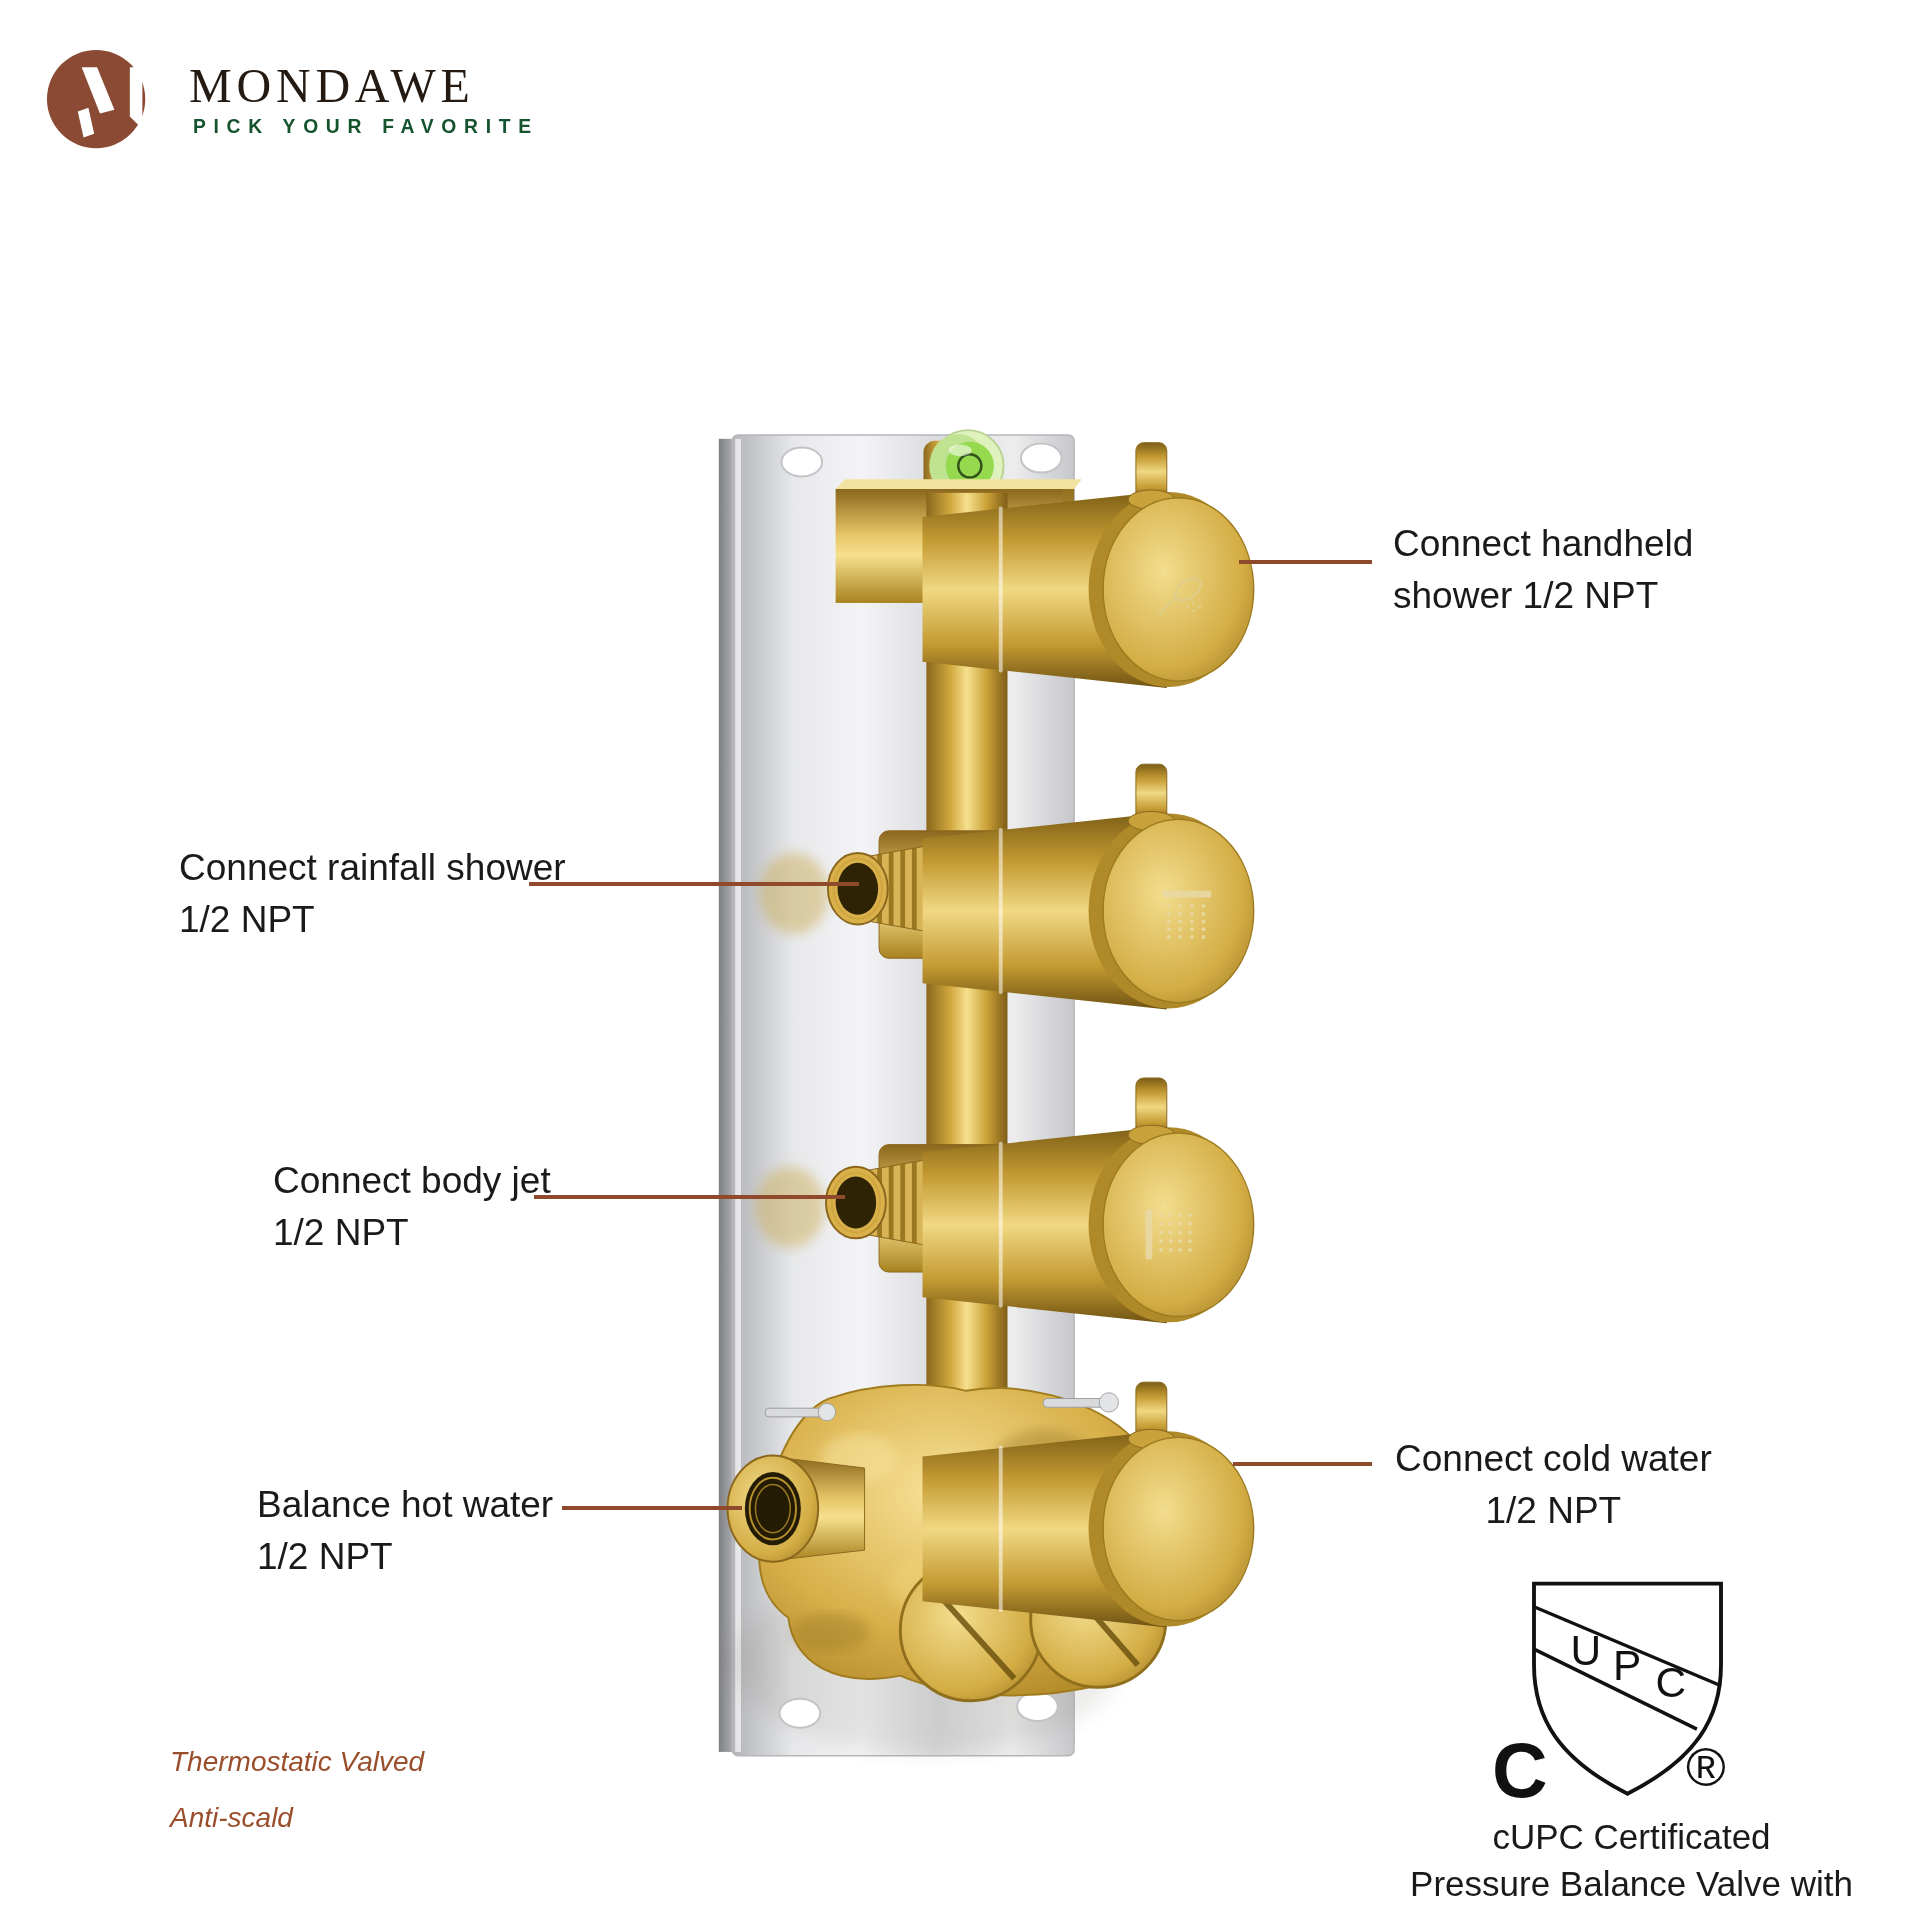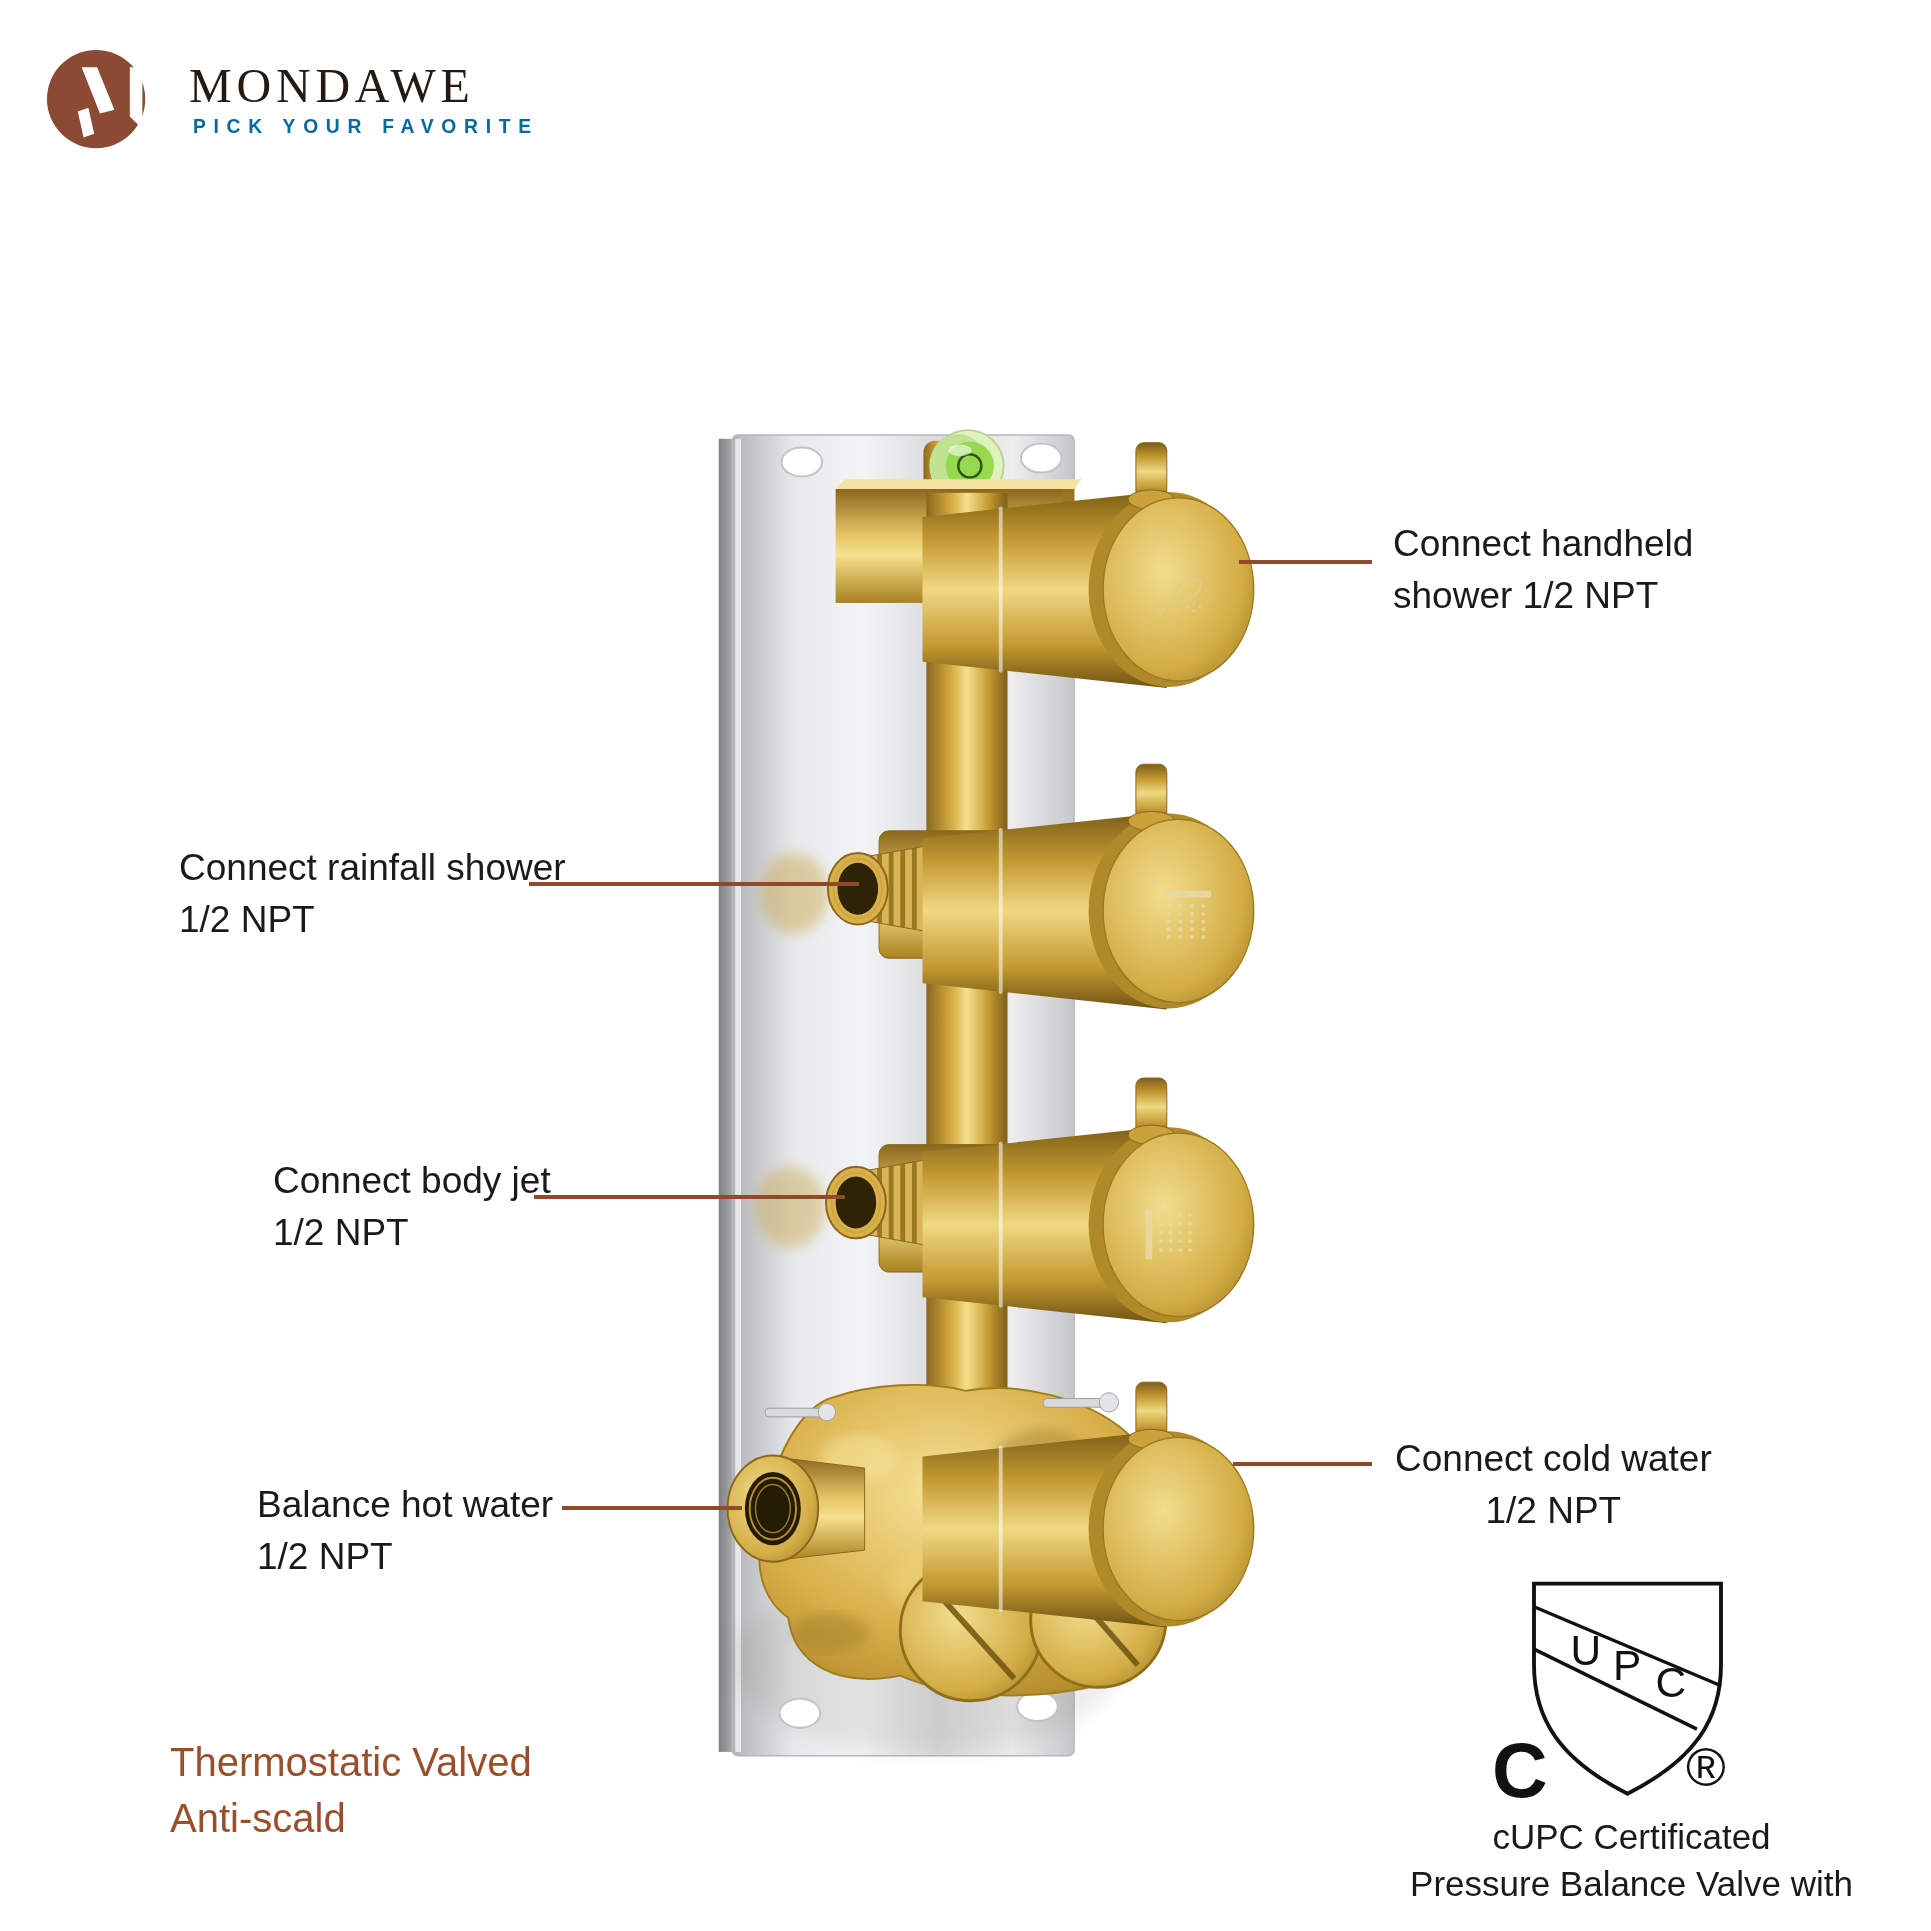--- a/index.html
+++ b/index.html
@@ -4,37 +4,37 @@
 <style>
   html,body{margin:0;padding:0;background:#fff;}
   #canvas{position:relative;width:1931px;height:1931px;background:#fff;overflow:hidden;
           font-family:"Liberation Sans",sans-serif;}
 
   
   #logo{position:absolute;left:46px;top:42px;width:106px;height:116px;}
   #brand-name{position:absolute;left:189px;top:58px;font-family:"Liberation Serif",serif;
               font-size:48px;letter-spacing:4.8px;color:#241a12;}
   #brand-tagline{position:absolute;left:193px;top:116px;font-size:19.3px;letter-spacing:7.7px;
-              color:#0369a1;font-weight:bold;}
+              color:#14532d;font-weight:bold;}
 
   
   #page-title{position:absolute;left:0;top:166px;width:1931px;text-align:center;
               font-size:94px;color:#8e4728;letter-spacing:1px;white-space:nowrap;}
 
   
   #product{position:absolute;left:541px;top:377px;width:792px;height:1429px;}
 
   
   .callout{position:absolute;font-size:37px;line-height:52px;color:#1a1a1a;white-space:nowrap;}
   .callout span{display:block;}
   .leader{position:absolute;height:3.9px;background:#8f4a2b;}
 
   
-  #feature-note{position:absolute;left:170px;top:1734px;font-size:40px;line-height:56px;
-                color:#9a4f2c;}
+  #feature-note{position:absolute;left:170px;top:1734px;font-size:28px;line-height:56px;
+                color:#9a4f2c;font-style:italic;}
   #feature-note span{display:block;}
 
   
   #cert-shield{position:absolute;left:1468px;top:1572px;width:319px;height:241px;}
   #cert-c{position:absolute;left:1492px;top:1726px;font-size:77px;font-weight:600;color:#111;}
   #cert-r{position:absolute;left:1686px;top:1736px;font-size:54px;color:#111;}
   #cert-caption{position:absolute;left:1390px;top:1813px;width:483px;text-align:center;
                 font-size:35px;line-height:47px;color:#1a1a1a;}
   #cert-caption span{display:block;}
 </style>

